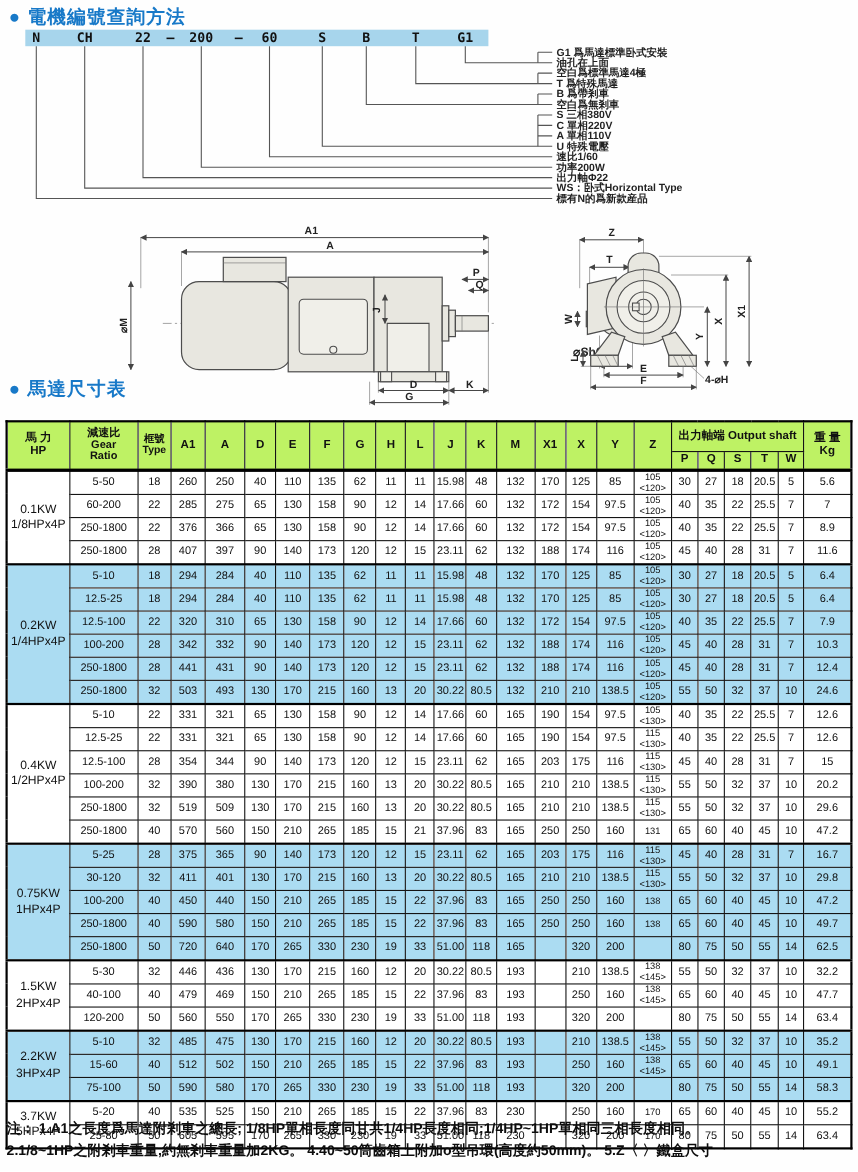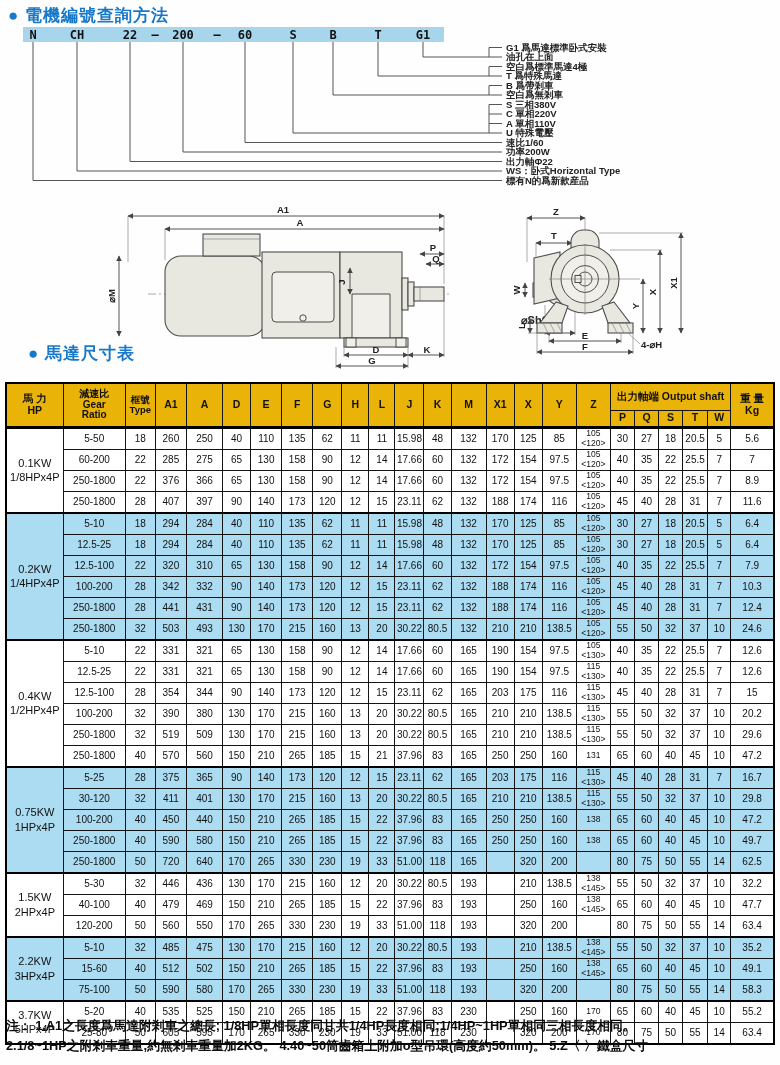--- a/index.html
+++ b/index.html
@@ -1,35 +1,35 @@
 <!DOCTYPE html>
 <html><head>
 <meta charset="utf-8">
 <style>
   html,body{margin:0;padding:0;background:#ffffff;}
   #page{position:relative;width:780px;height:1065px;background:#fefefe;font-family:"Liberation Sans",sans-serif;overflow:hidden;}
   .sec-title{position:absolute;left:8px;font-size:17px;font-weight:700;color:#1879c8;letter-spacing:1px;}
   #title1{top:4px;}
-  #title2{top:342px;margin-left:20px;}
+  #title2{top:342px;}
   svg text{font-family:"Liberation Sans",sans-serif;}
   .codeseg{font-family:"DejaVu Sans Mono",monospace;font-size:12px;font-weight:700;fill:#111;}
   .callout{font-size:9.5px;font-weight:700;fill:#222;}
   .dimlbl{font-size:9.5px;font-weight:700;fill:#222;}
   .dimlbl-big{font-size:11px;font-weight:700;fill:#222;}
   .cline{stroke:#555;stroke-width:1;fill:none;}
   .dim{stroke:#444;stroke-width:0.9;fill:none;}
   .shape{fill:#e8e7e0;stroke:#4d4d4d;stroke-width:1.1;}
   .shape2{fill:#f0efe9;stroke:#4d4d4d;stroke-width:1;}
   .thin{stroke:#777;stroke-width:0.6;fill:none;}
   .cl{stroke:#888;stroke-width:0.7;stroke-dasharray:8 3 2 3;fill:none;}
   
   #tblwrap{position:absolute;left:5px;top:382px;width:772px;}
   table{border-collapse:collapse;table-layout:fixed;width:770px;border:2px solid #000;}
   th,td{border:1px solid #141414;text-align:center;vertical-align:middle;padding:0;overflow:hidden;color:#111;}
-  thead th{background:#eab308;font-weight:700;white-space:pre-line;font-size:10.5px;line-height:1.12;}
+  thead th{background:#bef264;font-weight:700;white-space:pre-line;font-size:10.5px;line-height:1.12;}
   thead tr:first-child{height:27px;}
   thead tr:last-child{height:17px;}
   thead{border-bottom:3px solid #000;}
   tbody{border-top:2.5px solid #000;}
   td{height:20px;font-size:10px;line-height:1.0;background:#fff;}
   tbody.hl td{background:#abdcf2;}
   .hp-cell{white-space:pre-line;font-size:11px;line-height:1.3;font-weight:400;}
   .zcol{white-space:pre-line;font-size:8.5px;line-height:1.08;}
   
   #notes{position:absolute;left:6px;top:1016px;width:772px;font-size:12.8px;font-weight:700;color:#0d0d0d;line-height:1.6;}

